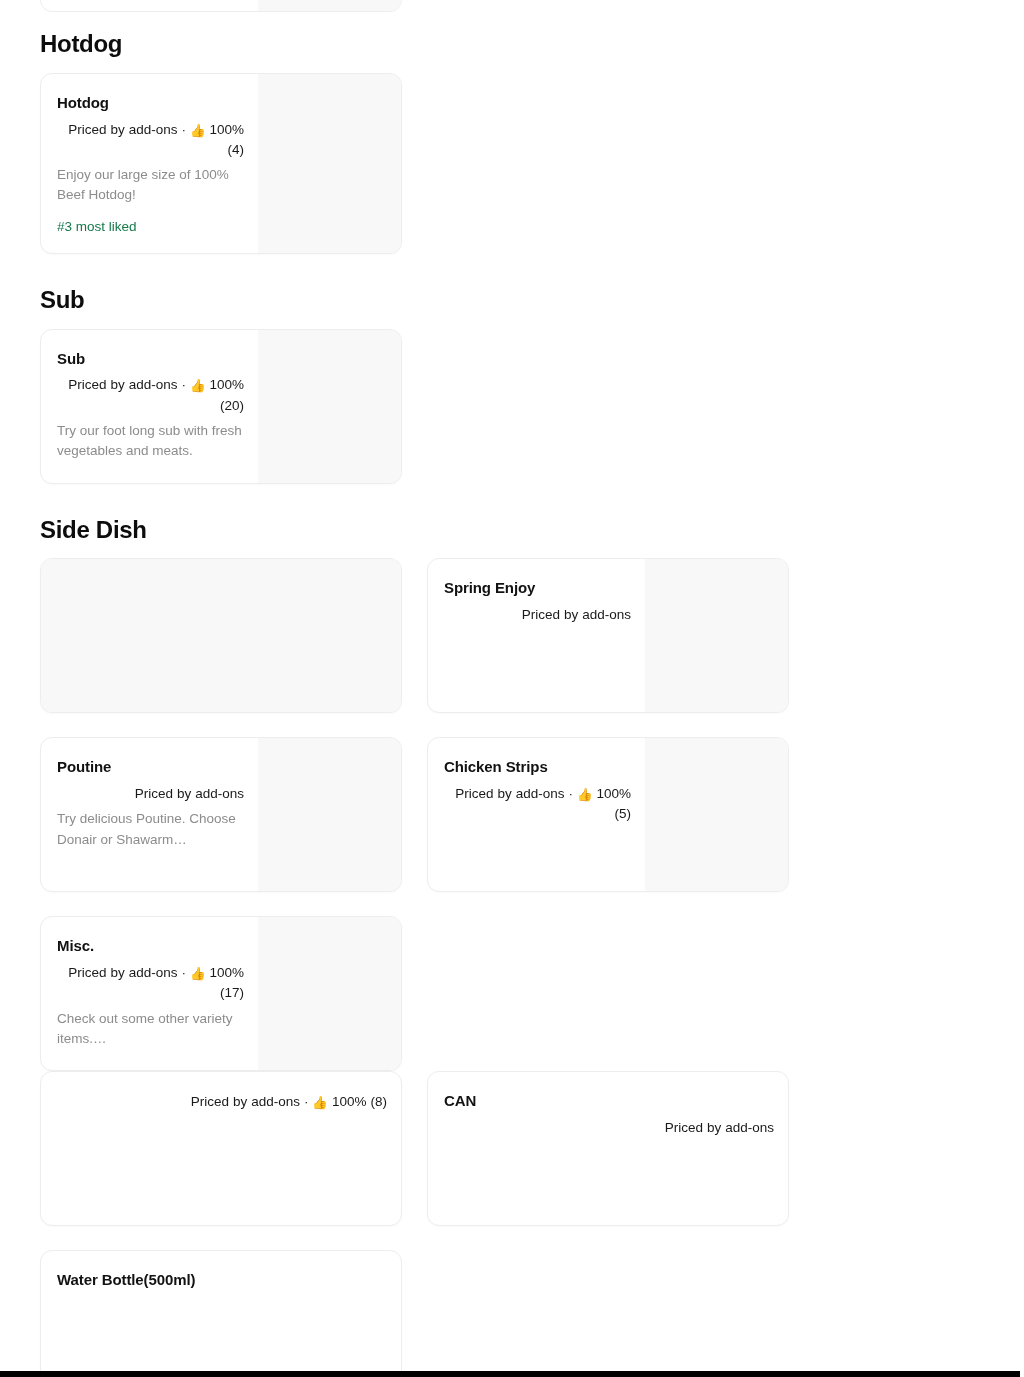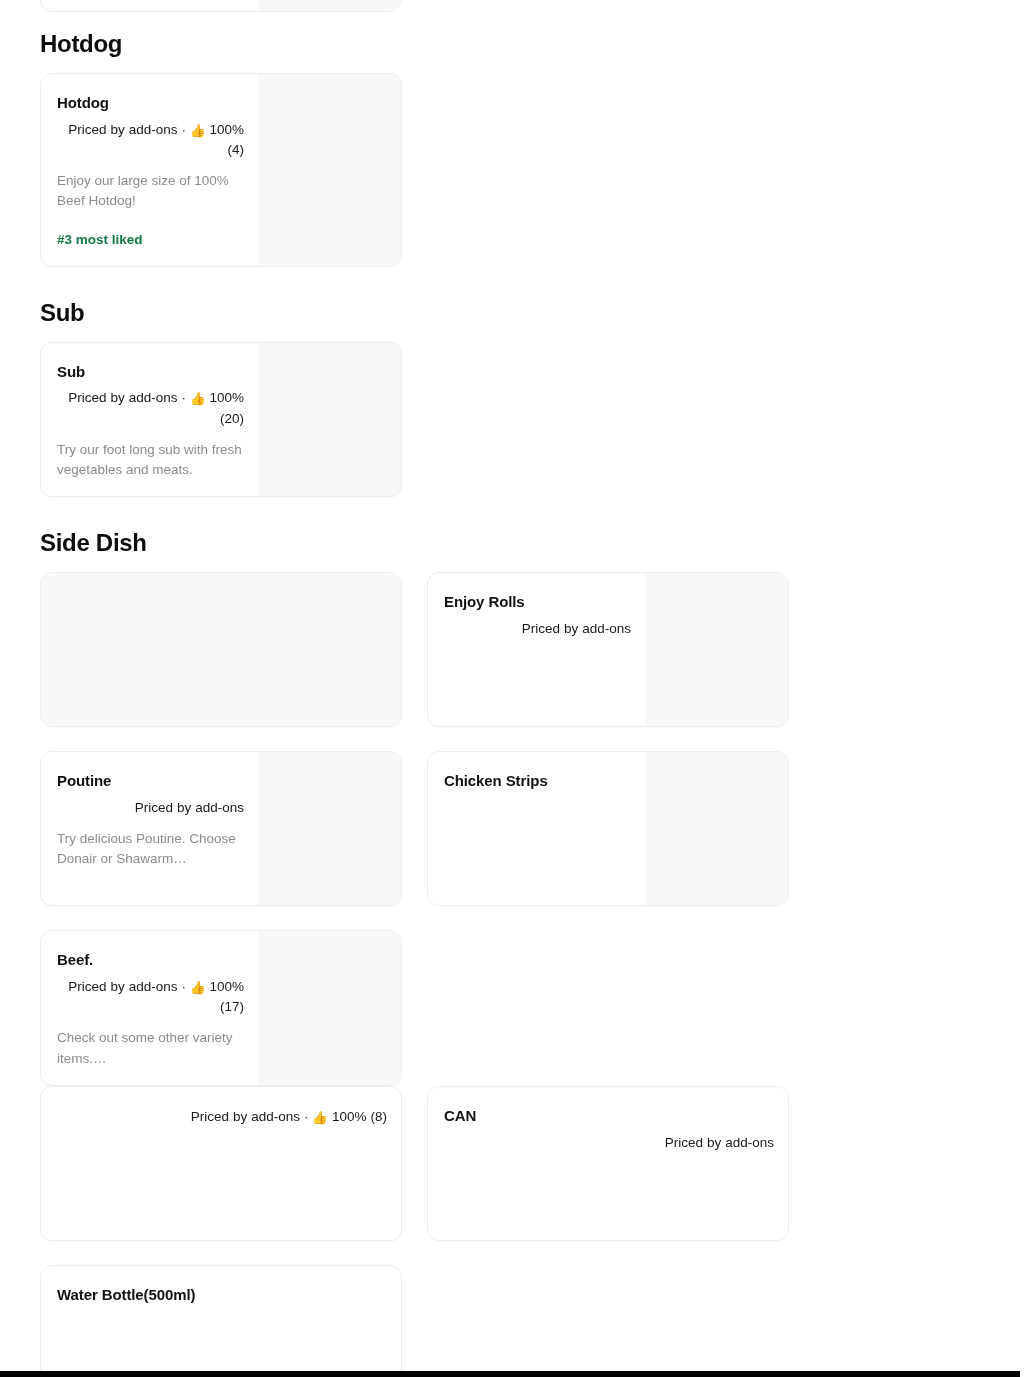--- a/index.html
+++ b/index.html
@@ -103,29 +103,29 @@
     display: inline-block;
     font-size: 12.5px;
     line-height: 1;
     transform: translateY(1px);
   }
 
   .card-desc {
     font-size: 13.5px;
     color: #8c8c8c;
     line-height: 1.5;
-    margin-top: 8px;
+    margin-top: 2px;
   }
 
   .card-badge {
     font-size: 13.5px;
-    font-weight: 700;
+    font-weight: 400;
     color: #15794a;
     line-height: 1.5;
-    margin-top: 18px;
+    margin-top: 11px;
   }
 
   
   .clipped-wrap {
     position: absolute;
     left: 40px;
     top: -140px;
     width: 362px;
     height: 152px;
     overflow: hidden;
@@ -202,42 +202,43 @@
         </div>
       </div>
       <div class="section">
         <div class="section-title">Side Dish</div>
         <div class="card-grid">
           <div class="card">
             <div class="card-thumb"></div>
           </div>
           <div class="card">
             <div class="card-body">
-              <div class="card-name">Enjoy Rolls</div>
+              <div class="card-name">Spring Enjoy</div>
               <div class="card-meta"><span>Priced by add-ons</span></div>
             </div>
             <div class="card-thumb"></div>
           </div>
           <div class="card">
             <div class="card-body">
               <div class="card-name">Poutine</div>
               <div class="card-meta"><span>Priced by add-ons</span></div>
               <div class="card-desc">Try delicious Poutine. Choose Donair or Shawarm…</div>
             </div>
             <div class="card-thumb"></div>
           </div>
           <div class="card">
             <div class="card-body">
               <div class="card-name">Chicken Strips</div>
-            </div>
-            <div class="card-thumb"></div>
-          </div>
-          <div class="card">
-            <div class="card-body">
-              <div class="card-name">Beef.</div>
+              <div class="card-meta"><span>Priced by add-ons</span> <span>·</span> <span class="thumb-icon">👍</span> <span>100% (5)</span></div>
+            </div>
+            <div class="card-thumb"></div>
+          </div>
+          <div class="card">
+            <div class="card-body">
+              <div class="card-name">Misc.</div>
               <div class="card-meta"><span>Priced by add-ons</span> <span>·</span> <span class="thumb-icon">👍</span> <span>100% (17)</span></div>
               <div class="card-desc">Check out some other variety items.…</div>
             </div>
             <div class="card-thumb"></div>
           </div>
         </div>
       </div>
       <div class="section">
         <div class="card-grid">
           <div class="card no-thumb">

